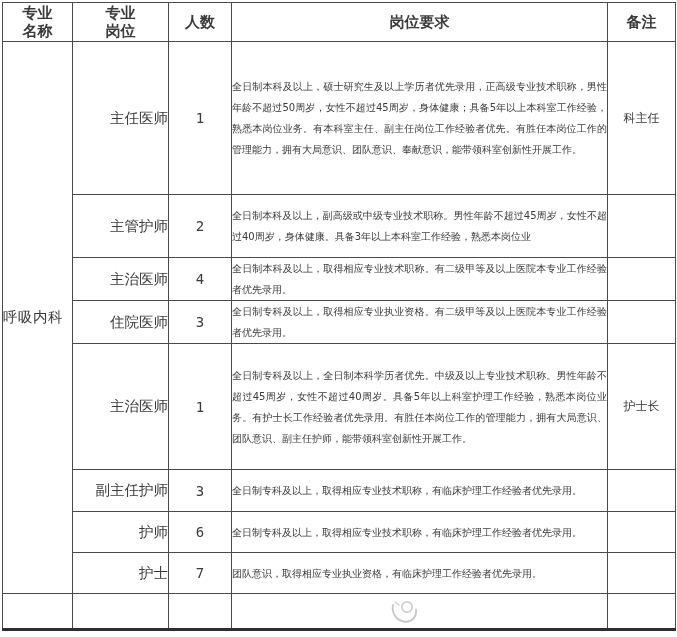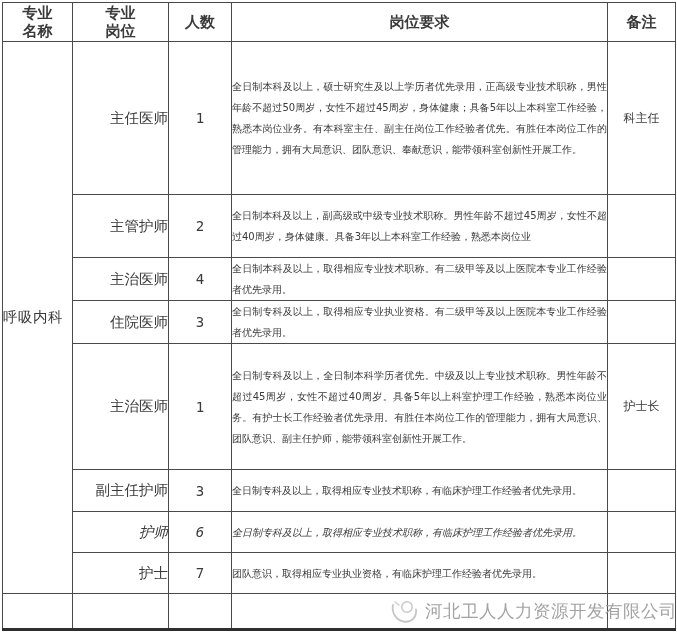--- a/index.html
+++ b/index.html
@@ -59,21 +59,21 @@
   td.remark-col {
     text-align:center;
     font-size:12px;
   }
   tr.h-r1 { height:153px; }
   tr.h-r2 { height:63px; }
   tr.h-r3 { height:43px; }
   tr.h-r4 { height:43px; }
   tr.h-r5 { height:126px; }
   tr.h-r6 { height:42px; }
-  tr.h-r7 { height:41px;font-style:italic; }
+  tr.h-r7 { height:41px; }
   tr.h-r8 { height:41px; }
   tr.h-empty { height:36px; }
   .watermark {
     position:absolute;
     left:390px; top:594px;
     width:284px; height:34px;
     display:flex;
     align-items:center;
     pointer-events:none;
   }
@@ -173,15 +173,14 @@
   </table>
 
   <div class="watermark">
     <span class="logo">
       <svg width="30" height="30" viewBox="0 0 30 30">
         <path d="M3 9 C1.5 16 5.5 24 13.5 25.5 C21.5 27 27 21 26 13.5" stroke="#c6c6c6" stroke-width="1.8" fill="none" stroke-linecap="round"></path>
         <circle cx="17" cy="11" r="5.2" stroke="#c9c9c9" stroke-width="1.5" fill="none"></circle>
         <path d="M5 6 L9 9" stroke="#cccccc" stroke-width="1.4" fill="none" stroke-linecap="round"></path>
       </svg>
     </span>
-    <span class="company">河北卫人人力资源开发有限公司</span>
   </div>
 </div>
 
 </body></html>

